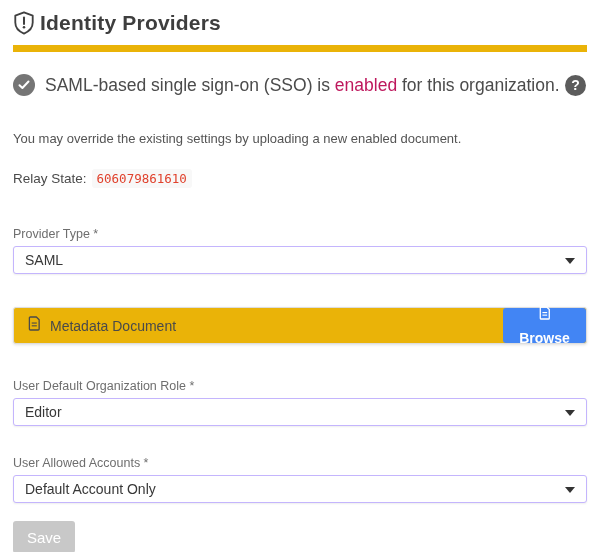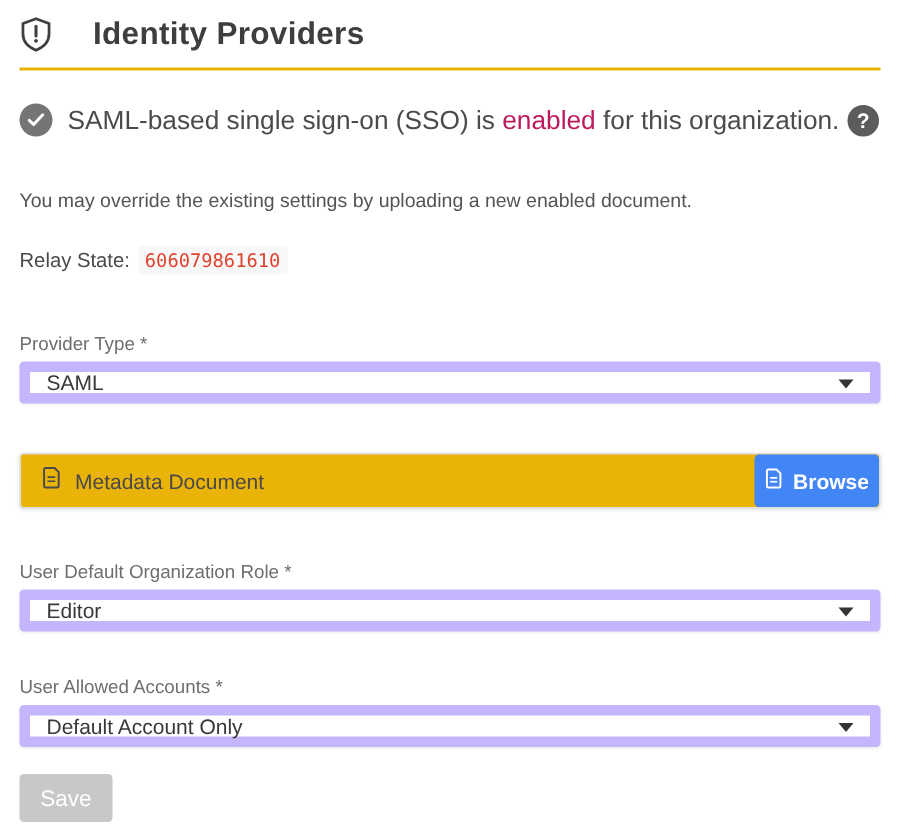--- a/index.html
+++ b/index.html
@@ -7,23 +7,23 @@
   body {
     width:600px; height:552px;
     font-family:"Liberation Sans","DejaVu Sans",sans-serif;
     color:#4a4a4a;
     padding:0 13px;
     overflow:hidden;
   }
 
   
   .header {
-    display:flex; align-items:center; gap:27px;
+    display:flex; align-items:center; gap:5px;
     padding:11px 0 10px 0;
-    border-bottom:2px solid #eab308;
+    border-bottom:7px solid #eab308;
   }
   .page-title {
     font-size:21px; font-weight:600; color:#3e3e3e; letter-spacing:.2px;
   }
   .shield-icon svg { display:block; }
 
   
   .status-row {
     margin-top:22px;
     display:flex; align-items:center; justify-content:space-between;
@@ -58,21 +58,21 @@
     padding:2px 5px; margin-left:5px;
   }
 
   
   .field { margin-top:39px; }
   .field-label {
     display:block; font-size:12.5px; color:#6e6e6e; margin-bottom:5px;
   }
   .select {
     position:relative; height:28px; width:100%;
-    border:7px solid #c4b5fd; border-radius:3px; background:#fff;
+    border:1px solid #c4b5fd; border-radius:3px; background:#fff;
     box-shadow:0 1px 2px rgba(0,0,0,.07);
     display:flex; align-items:center;
     padding:0 30px 0 11px;
     font-size:14px; color:#383838; cursor:pointer;
   }
   .caret {
     position:absolute; right:11px; top:50%; margin-top:-2px;
     width:0; height:0;
     border-left:5px solid transparent;
     border-right:5px solid transparent;
@@ -87,20 +87,21 @@
     display:flex; align-items:center; gap:9px;
     padding:0 100px 0 14px; cursor:pointer;
   }
   .file-placeholder { font-size:14px; color:#4a4a4a; }
   .browse-button {
     position:absolute; right:0; top:0; bottom:0; width:83px;
     background:#4285f4; color:#fff; border:none; border-radius:3px;
     font-family:inherit; font-size:14px; font-weight:700;
     display:flex; align-items:center; justify-content:center; gap:7px;
     cursor:pointer;
+    flex-direction:column;
   }
   .field-2 { margin-top:35px; }
   .field-3 { margin-top:30px; }
 
   
   .save-button {
     margin-top:18px;
     width:62px; height:32px;
     background:#c8c8c8; color:#fff;
     border:none; border-radius:3px;

